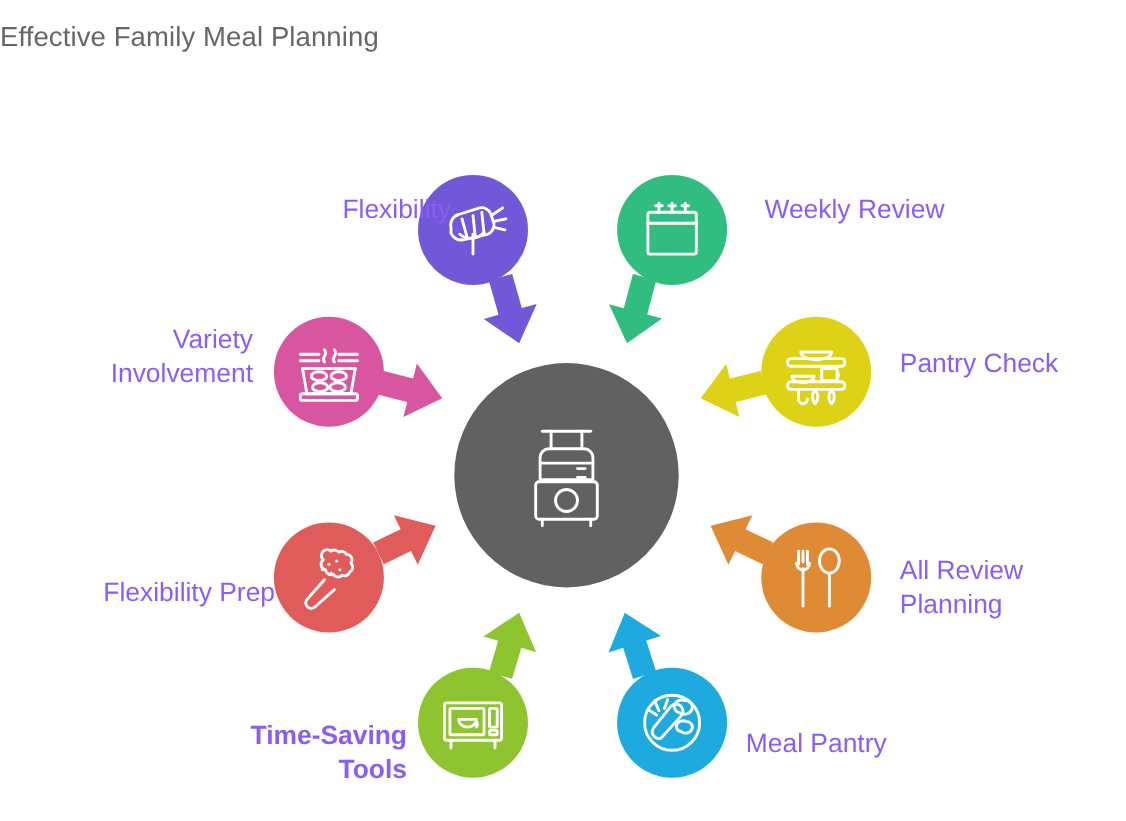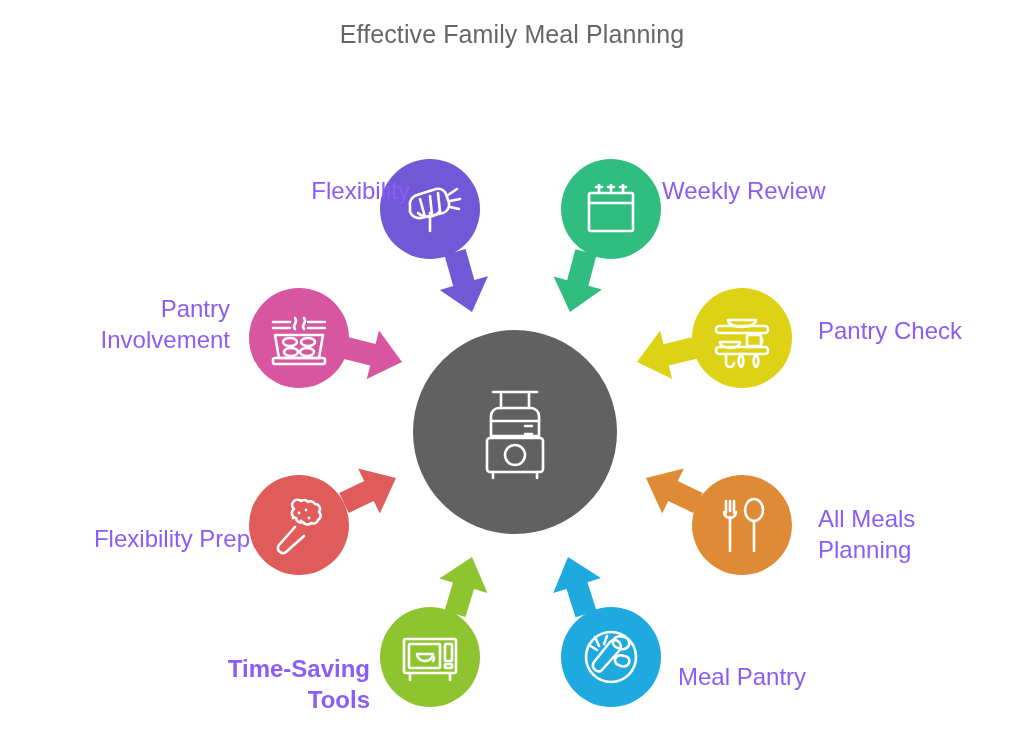--- a/index.html
+++ b/index.html
@@ -19,21 +19,21 @@
     position: absolute;
     left: 0; top: 0;
     width: 1024px;
     height: 746px;
   }
   .title {
     position: absolute;
     left: 0;
     top: 20px;
     width: 1024px;
-    text-align: center;
+    text-align: left;
     font-size: 25px;
     color: #666666;
     letter-spacing: 0.1px;
     font-weight: 400;
   }
   svg.layer {
     position: absolute;
     left: 0; top: 0;
     width: 1024px;
     height: 746px;
@@ -186,25 +186,25 @@
           <path d="M10,-6 L17,-6 M10,2 L17,2"></path>
           <rect x="-28" y="6" width="56" height="34" rx="3"></rect>
           <circle cx="0" cy="23" r="10"></circle>
           <path d="M-22,40 L-22,46 M22,40 L22,46"></path>
         </g>
       </g>
     </svg>
 
   <div id="label-layer">
       <div class="node-label lbl-left" style="left: 240px; top: 176px; width: 170px;">Flexibility</div>
-      <div class="node-label lbl-right" style="left: 662px; top: 176px; width: 260px;">Weekly Review</div>
+      <div class="node-label lbl-right" style="left: 695px; top: 176px; width: 260px;">Weekly Review</div>
       <div class="node-label lbl-right" style="left: 818px; top: 316px; width: 230px;">Pantry Check</div>
-      <div class="node-label lbl-right" style="left: 818px; top: 504px; width: 200px;">All Meals
+      <div class="node-label lbl-right" style="left: 818px; top: 504px; width: 200px;">All Review
 Planning</div>
       <div class="node-label lbl-right" style="left: 678px; top: 662px; width: 240px;">Meal Pantry</div>
       <div class="node-label lbl-left" style="left: 170px; top: 654px; width: 200px; font-weight: bold;">Time-Saving
 Tools</div>
       <div class="node-label lbl-left" style="left: 10px; top: 524px; width: 240px;">Flexibility Prep</div>
-      <div class="node-label lbl-left" style="left: 20px; top: 294px; width: 210px;">Pantry
+      <div class="node-label lbl-left" style="left: 20px; top: 294px; width: 210px;">Variety
 Involvement</div>
     </div>
 
 </div>
 
 </body></html>

